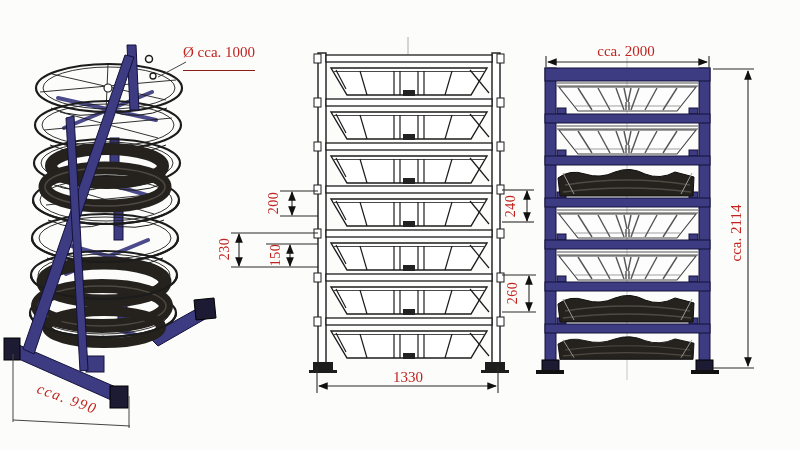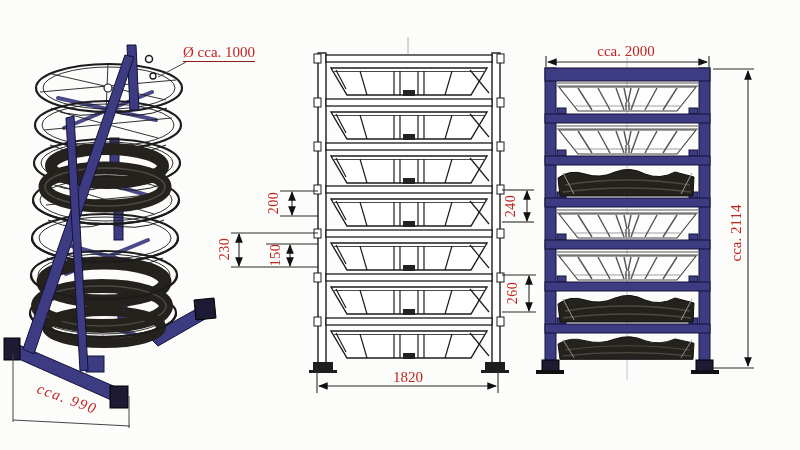--- a/index.html
+++ b/index.html
@@ -5,21 +5,21 @@
   html,body{margin:0;padding:0;}
   body{width:800px;height:450px;position:relative;overflow:hidden;background:var(--background,#fcfcfb);
        font-family:"Liberation Serif",serif;}
   #canvas{position:absolute;left:0;top:0;}
   .lbl{position:absolute;color:var(--dimension-red,#c1241f);white-space:nowrap;z-index:5;
        font-family:"Liberation Serif",serif;line-height:1;}
   .ctr{transform:translate(-50%,-50%);}
   .vrt{transform:translate(-50%,-50%) rotate(-90deg);}
   .num{font-size:14px;letter-spacing:.5px;}
   .big{font-size:15px;}
-  .underl{border-bottom:1.4px solid #8a1f1a;padding-bottom:1px;}
+  .underl{border-bottom:1.4px solid #8a1f1a;padding-bottom:10px;}
   .tilt{transform:translate(-50%,-50%) rotate(20deg);font-style:italic;letter-spacing:1.5px;}
   
   .ink{stroke:var(--ink-black,#1c1c1c);fill:none;}
   .wht{fill:#ffffff;stroke:var(--ink-black,#1c1c1c);}
   .blue{fill:var(--frame-blue,#3d3b82);stroke:#14123c;stroke-width:1;}
   .nvy{fill:#1d1b33;stroke:#000;stroke-width:1;}
   .tire{stroke:var(--tire-dark,#25221e);fill:none;}
   .gry{stroke:var(--strut-gray,#555);fill:none;}
   .dimln{stroke:#2a2a2a;stroke-width:1.1;fill:none;}
   .ldr{stroke:#444;stroke-width:1;fill:none;}
@@ -233,16 +233,16 @@
 </svg>
 
 <div class="lbl big underl" style="left:183px;top:45px;">Ø cca. 1000</div>
 <div class="lbl big tilt" style="left:67px;top:399px;">cca. 990</div>
 
 <div class="lbl num vrt" style="left:274px;top:203px;">200</div>
 <div class="lbl num vrt" style="left:225px;top:249px;">230</div>
 <div class="lbl num vrt" style="left:276px;top:255px;">150</div>
 <div class="lbl num vrt" style="left:511px;top:206px;">240</div>
 <div class="lbl num vrt" style="left:513px;top:293px;">260</div>
-<div class="lbl big ctr" style="left:408px;top:377px;">1820</div>
+<div class="lbl big ctr" style="left:408px;top:377px;">1330</div>
 
 <div class="lbl big ctr" style="left:626px;top:51px;">cca. 2000</div>
 <div class="lbl big vrt" style="left:736px;top:233px;">cca. 2114</div>
 
 </body></html>

